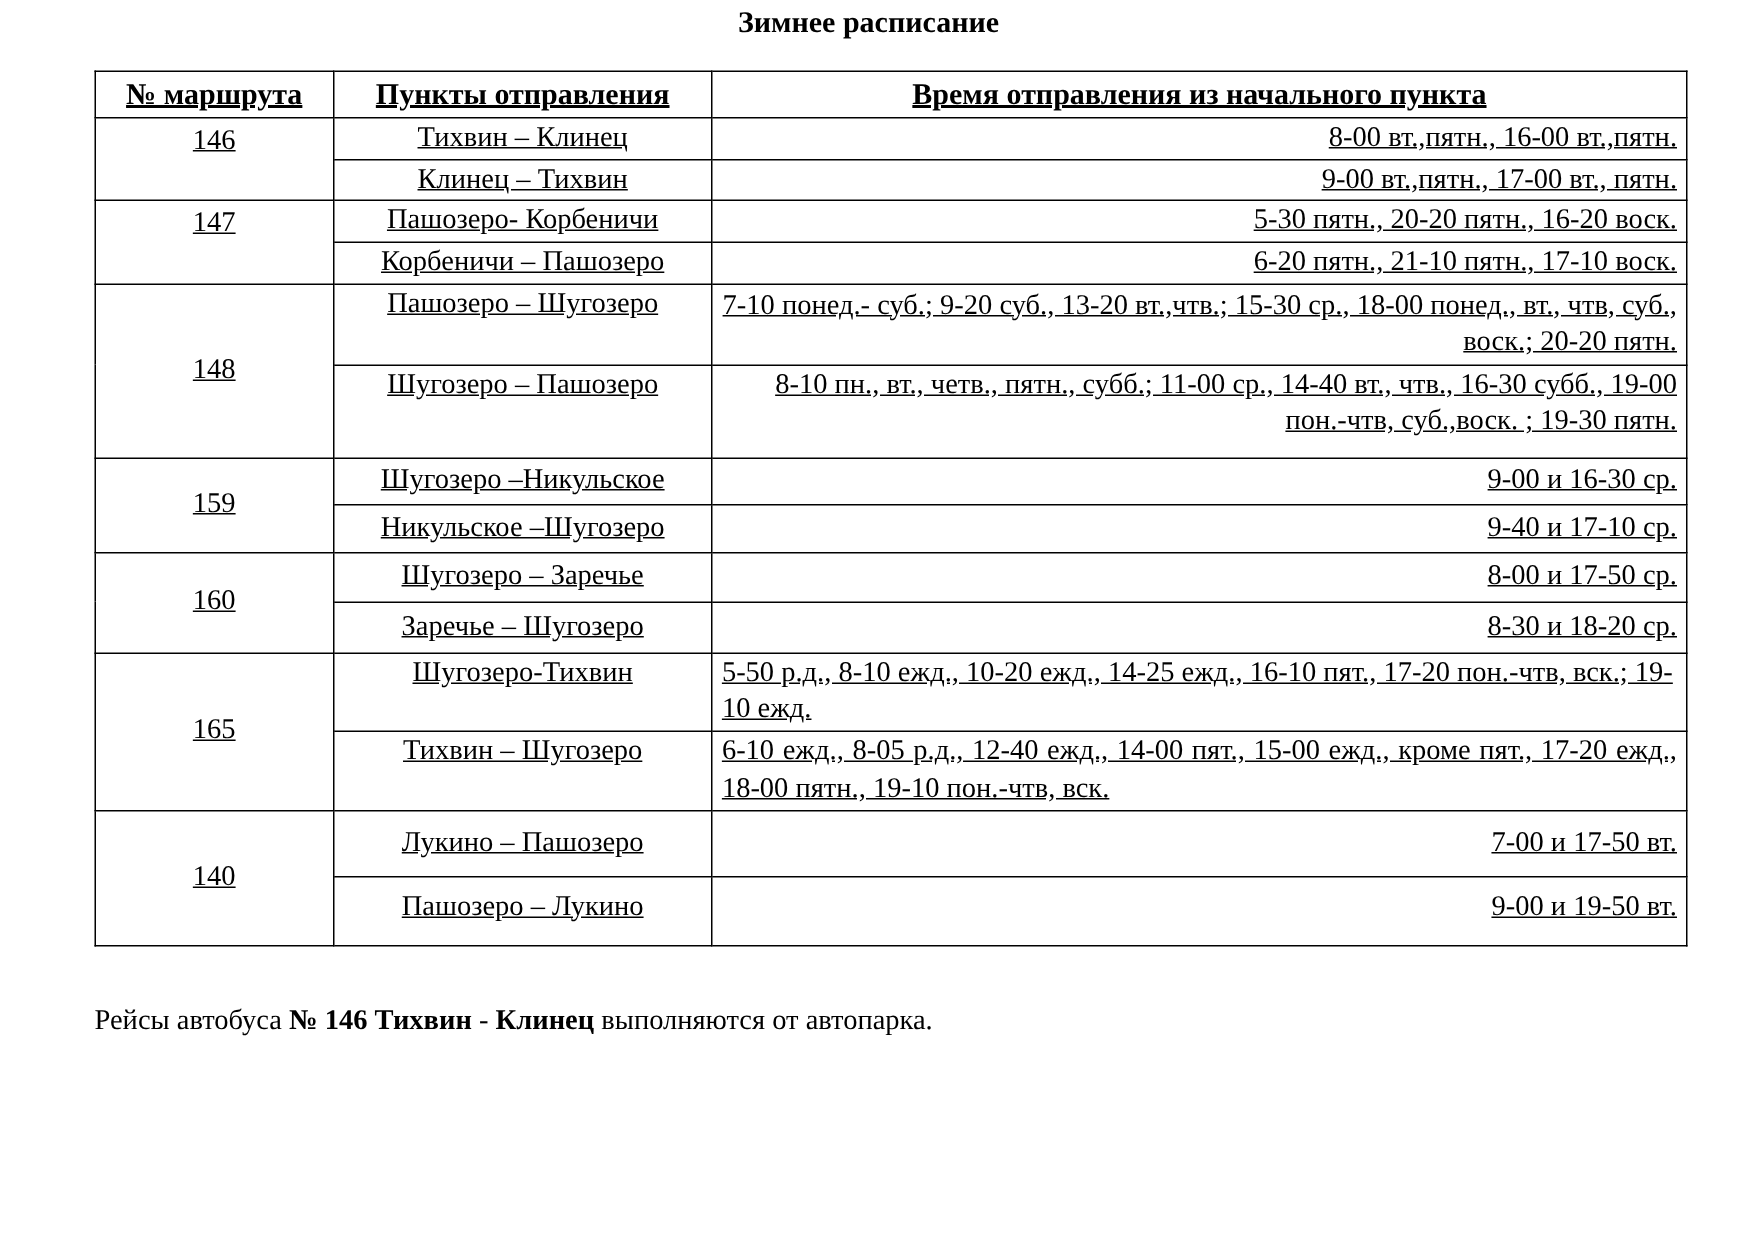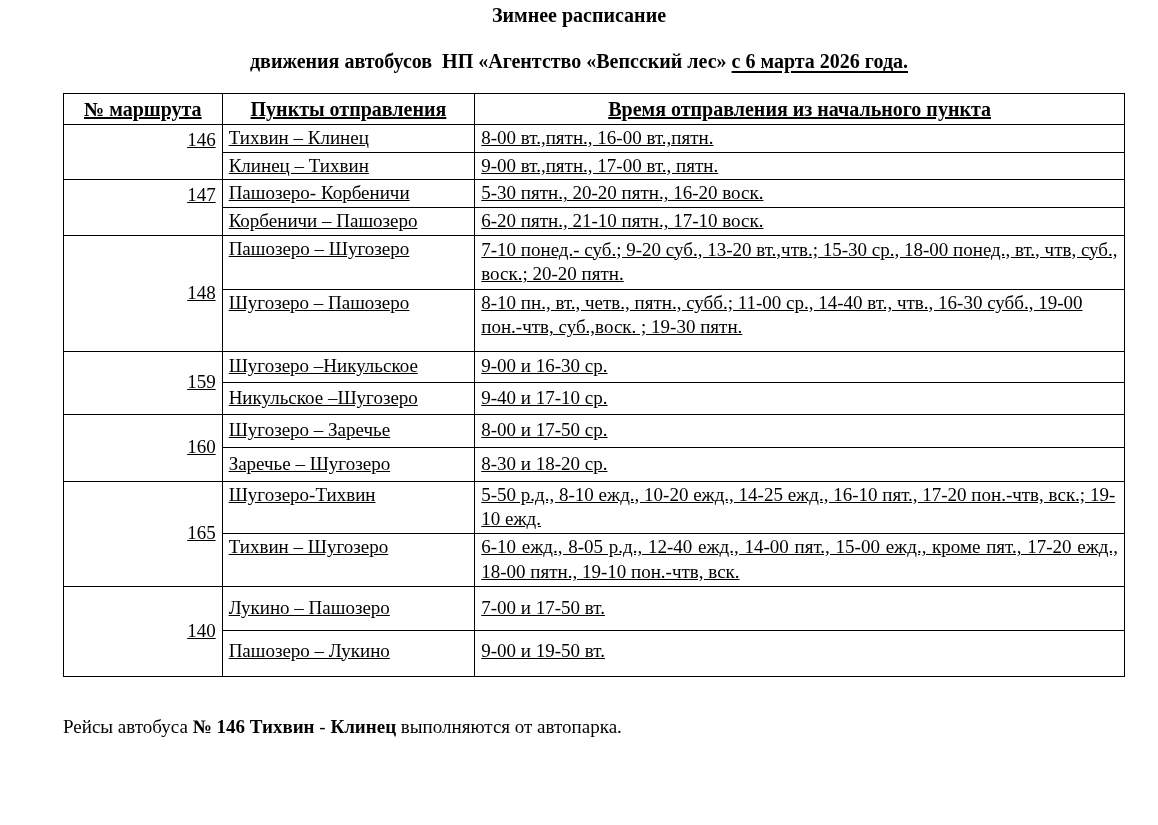--- a/index.html
+++ b/index.html
@@ -51,29 +51,30 @@
   table.schedule th {
     font-weight: bold;
     text-align: center;
     font-size: 20px;
     padding: 2px 4px;
   }
   .col-route  { width: 157px; }
   .col-points { width: 250px; }
   .col-times  { width: 643px; }
   td.route {
-    text-align: right;
+    text-align: center;
     vertical-align: middle;
   }
   td.route.va-top { vertical-align: top; padding-top: 3px; }
   td.points {
+    text-align: center;
     vertical-align: middle;
   }
   td.times {
-    text-align: left;
+    text-align: right;
     vertical-align: middle;
   }
   td.va-top { vertical-align: top; padding-top: 3px; }
   td.left   { text-align: left; padding-left: 6px; padding-right: 6px; }
   td.just   { text-align: justify; }
   .notes {
     margin: 36px 60px 0 63px;
     font-size: 19px;
     line-height: 1.47;
   }
@@ -81,21 +82,20 @@
   .note2 { margin-top: 21px; text-align: left; font-family: Liberation Serif, serif; }
   .b { font-weight: bold; }
 </style>
 </head>
 <body>
 
 <div class="page">
 
   <div class="title">Зимнее расписание</div>
 
-  <div class="subtitle"><span>движения автобусов  НП «Агентство «Вепсский лес» </span><span class="u-thick">с 6 марта 2026 года.</span></div>
 
   <table class="schedule">
     <colgroup>
       <col class="col-route">
         <col class="col-points">
         <col class="col-times">
     </colgroup>
     <tbody>
         <tr style="height:27px;">
       <th>№ маршрута</th>

